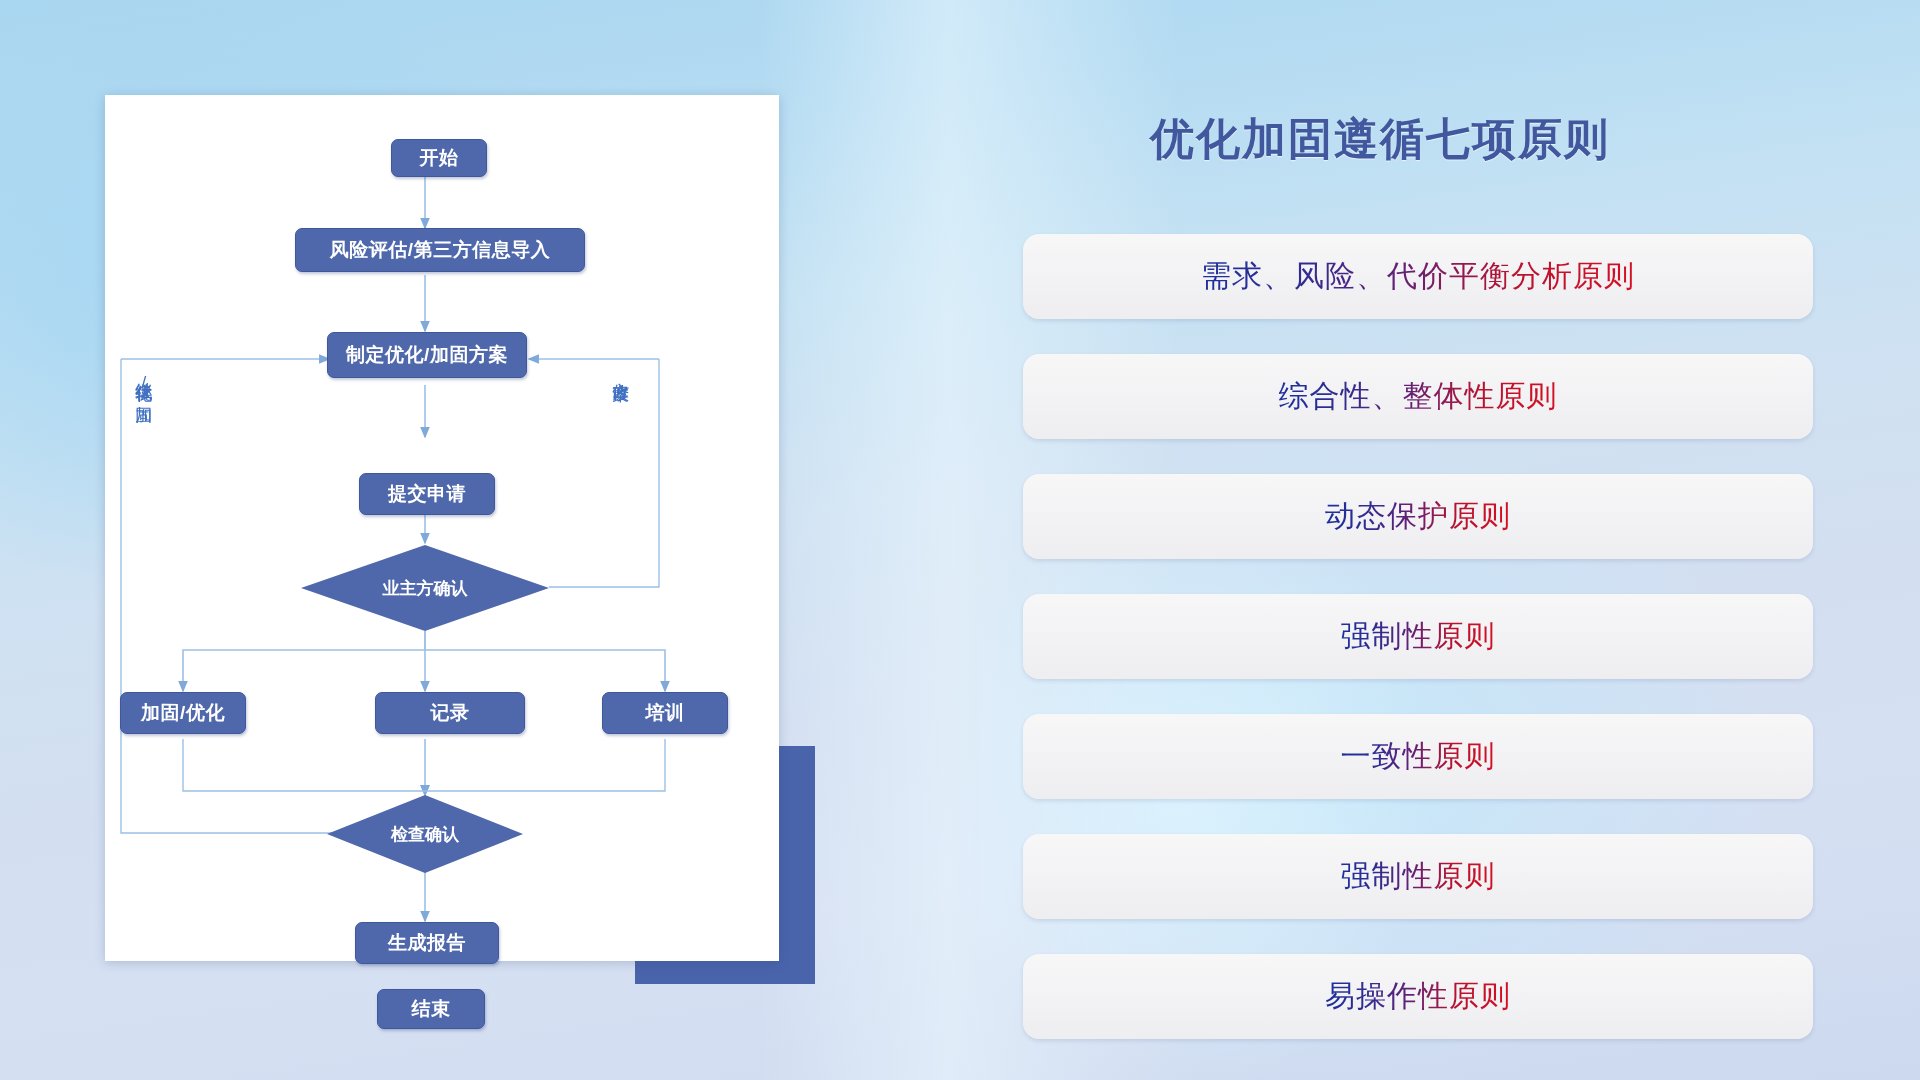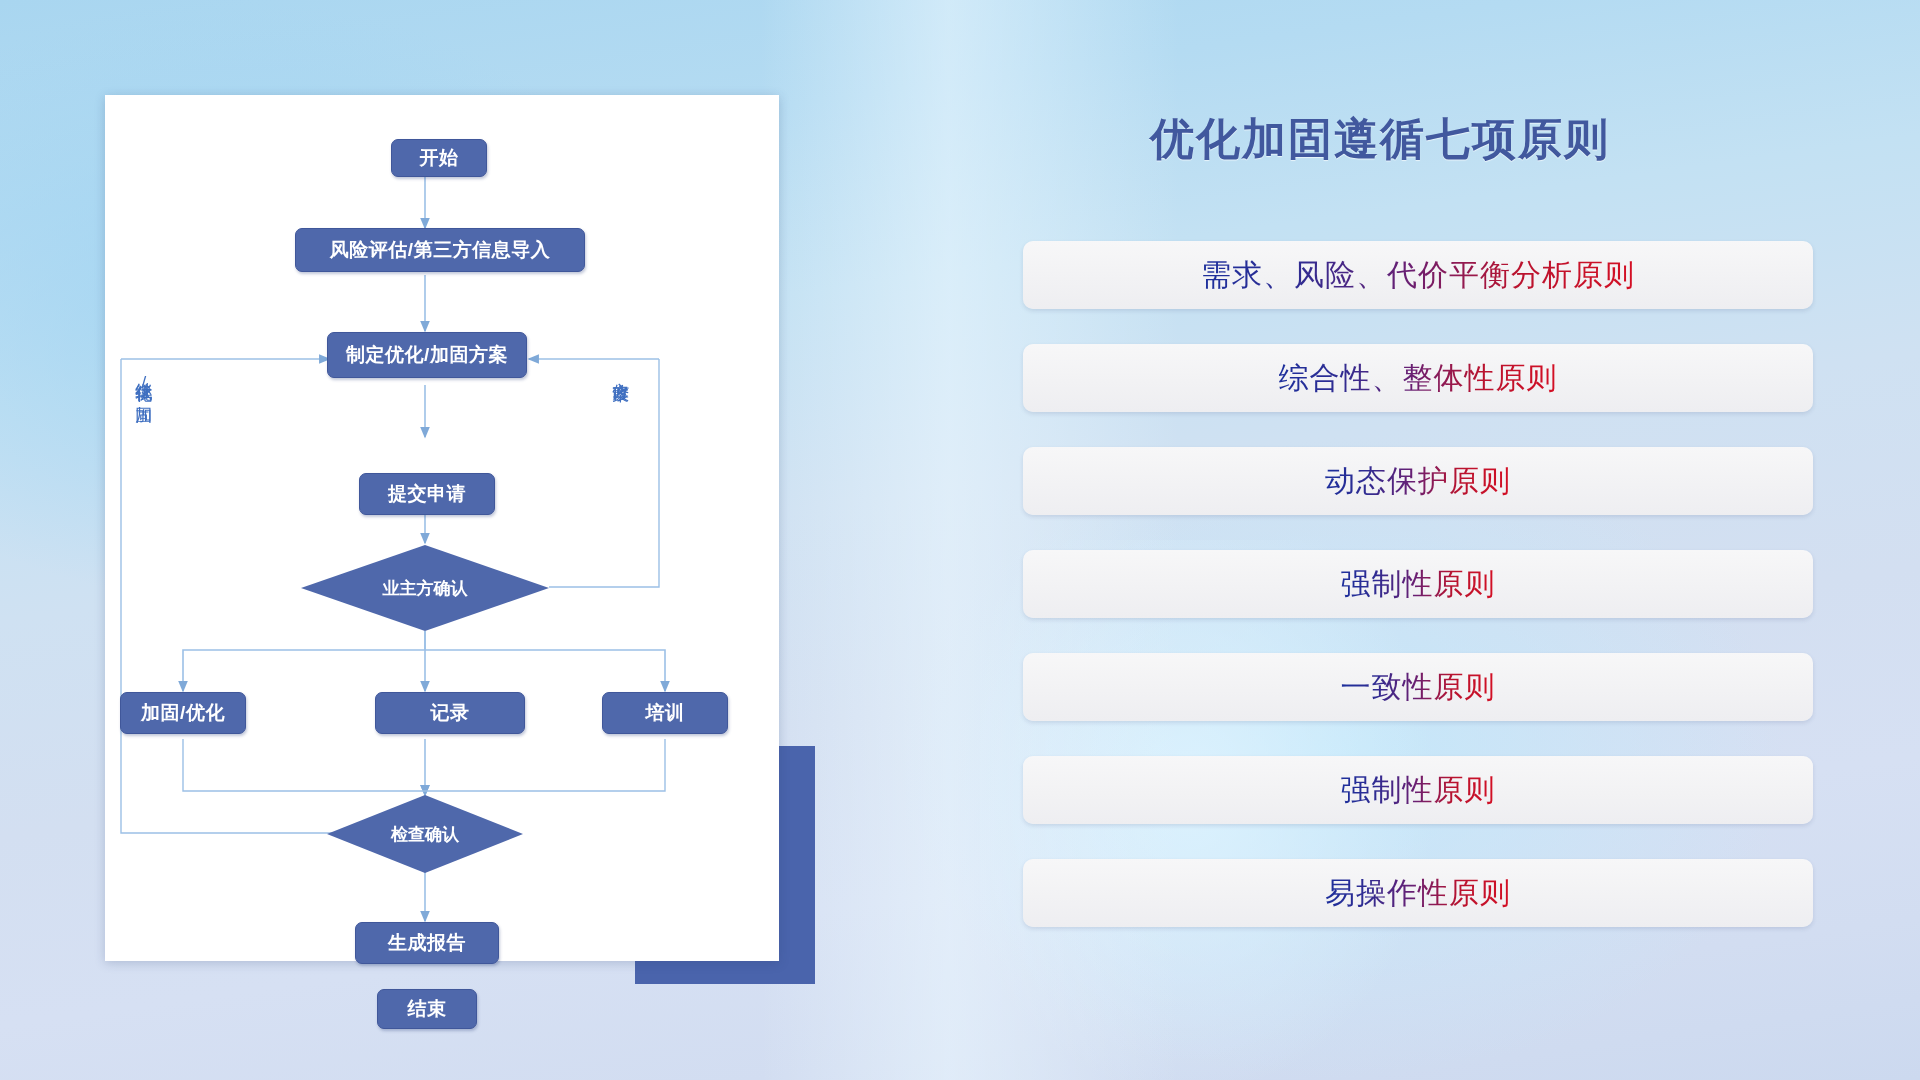--- a/index.html
+++ b/index.html
@@ -103,27 +103,26 @@
     text-shadow: 0 1px 1px rgba(255,255,255,0.65);
     white-space: nowrap;
   }
   .cards {
     position: absolute;
     left: 1023px; top: 234px;
     width: 790px;
   }
   .pcard {
     position: relative;
-    height: 68px;
+    height: 85px;
     margin-bottom: 35px;
-    border-radius: 10px;
+    border-radius: 16px;
     background: linear-gradient(180deg, #f7f7f8 0%, #f2f2f4 55%, #eeeef1 100%);
     display: flex; align-items: center; justify-content: center;
     box-shadow: 0 2px 4px rgba(60,70,120,0.14);
-    margin-top: 7px;
   }
   
   .pcard::before {
     content: "";
     position: absolute; inset: -2px;
     border-radius: 12px;
     background: linear-gradient(178deg, #3a5ca8 0%, #3a5ca8 30%, #8b2f63 58%, #d9102a 80%, #d9102a 100%);
     z-index: -1;
   }
   .pcard-text {
@@ -236,21 +235,21 @@
       </div>
 
       <div class="diamond" style="left:222px; top:700px; width:196px; height:78px;">
         <span>检查确认</span>
       </div>
 
       <div class="node" style="left:250px; top:827px; width:144px; height:42px;">
         <span>生成报告</span>
       </div>
 
-      <div class="node" style="left:272px; top:894px; width:100px; height:40px;">
+      <div class="node" style="left:272px; top:894px; width:108px; height:40px;">
         <span>结束</span>
       </div>
 
       <div class="vlabel" style="left:30px; top:274px;">继续优化/加固</div>
 
       <div class="vlabel" style="left:507px; top:274px;">方案修改</div>
 
     </div>
   </div>
 

